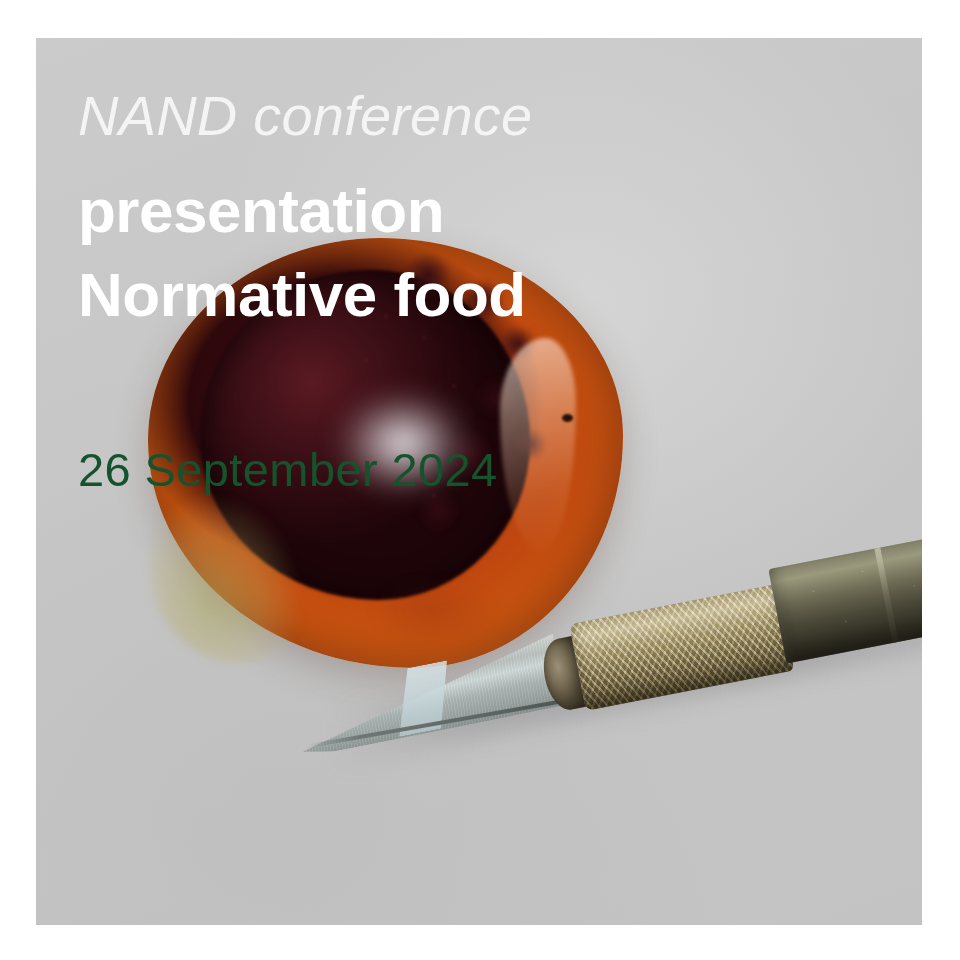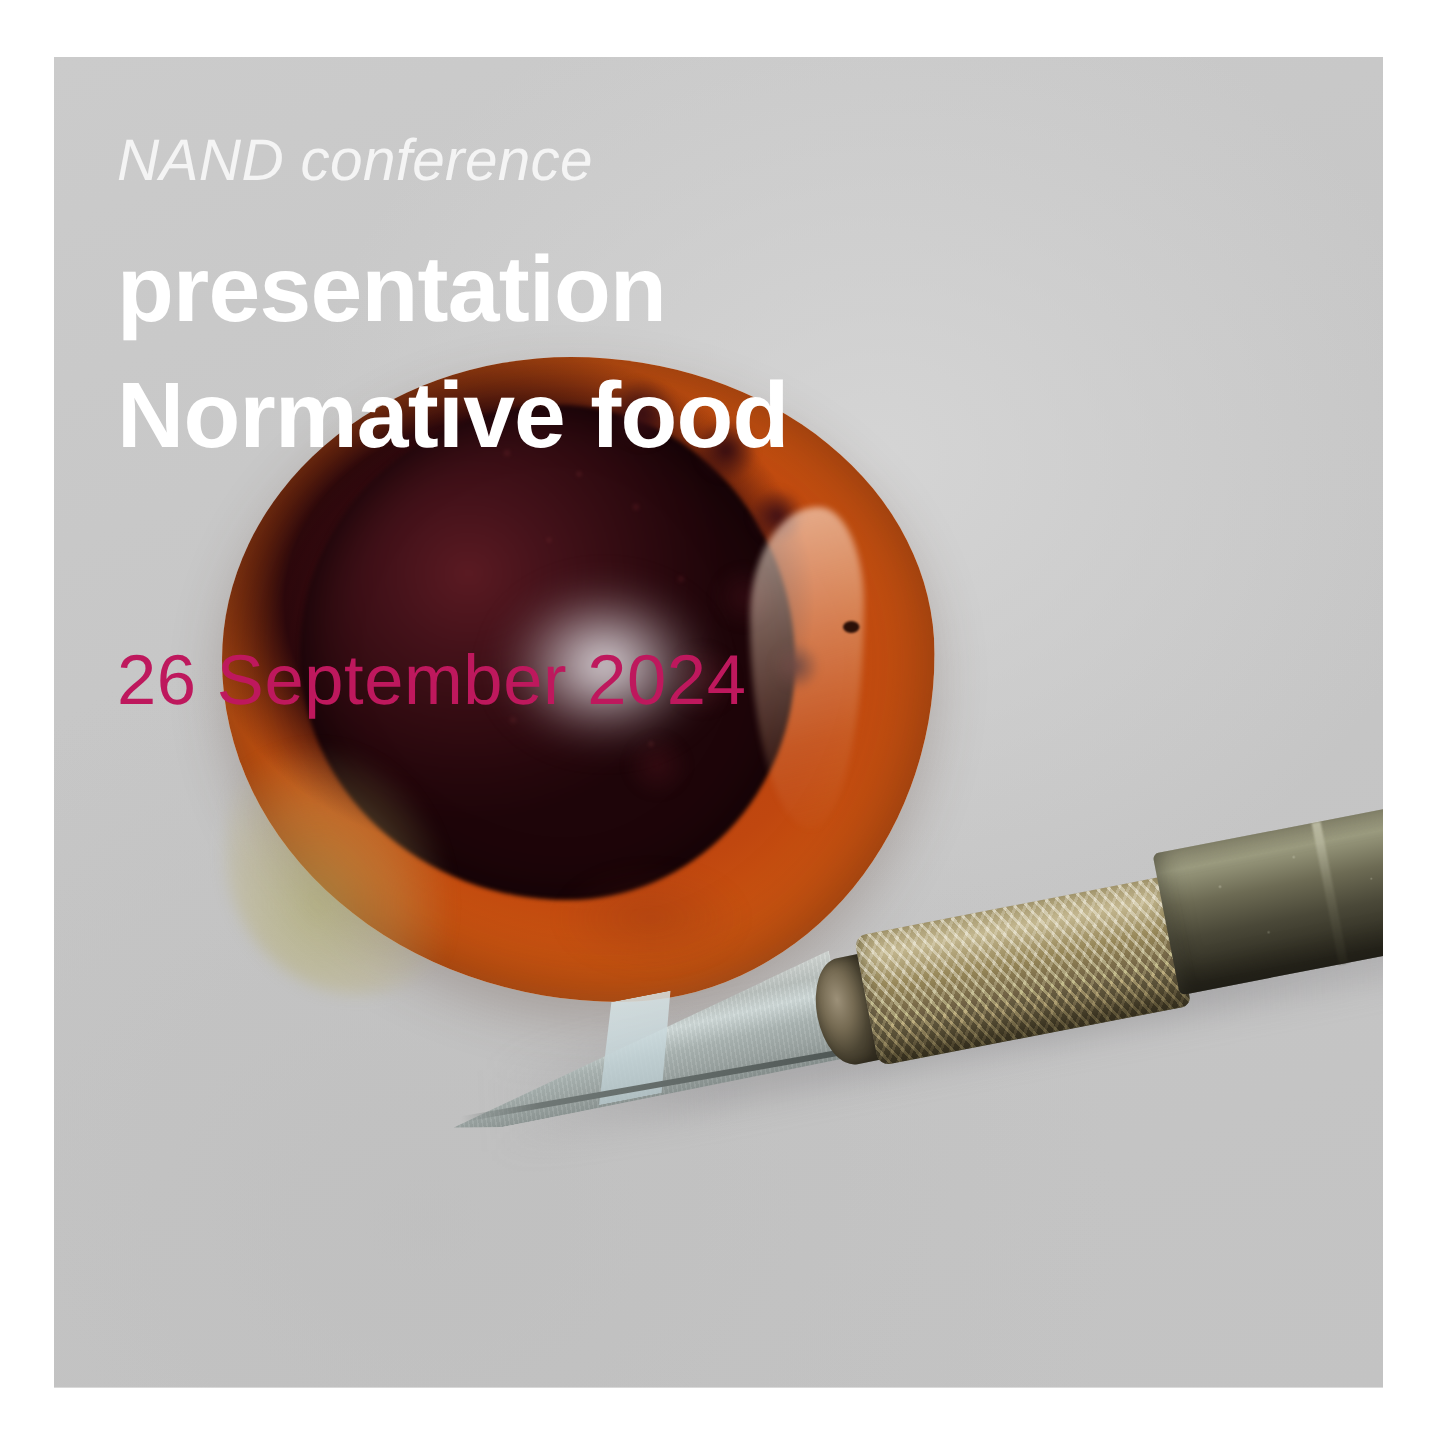--- a/index.html
+++ b/index.html
@@ -245,21 +245,21 @@
   .text-block {
     position:absolute;
     left:42px; top:50px;
     width:620px;
     color:#ffffff;
   }
   .eyebrow {
     font-family:"Liberation Sans", sans-serif;
     font-style:italic;
     font-weight:300;
-    font-size:39px;
+    font-size:56px;
     line-height:1;
     letter-spacing:0.2px;
     color:#f4f4f4;
     white-space:nowrap;
   }
   .headline {
     margin-top:36px;
     font-family:"Liberation Sans", sans-serif;
     font-weight:700;
     font-size:62px;
@@ -269,21 +269,21 @@
   }
   .headline-line { display:block; white-space:nowrap; }
   .headline-line + .headline-line { margin-top:22px; }
   .date {
     margin-top:120px;
     font-family:"Liberation Sans", sans-serif;
     font-weight:300;
     font-size:47px;
     line-height:1;
     letter-spacing:0.4px;
-    color:#be185d;
+    color:#14532d;
     white-space:nowrap;
   }
 </style>
 </head>
 <body>
 
 <div id="poster-frame">
 
   <div id="photo-canvas">
 

